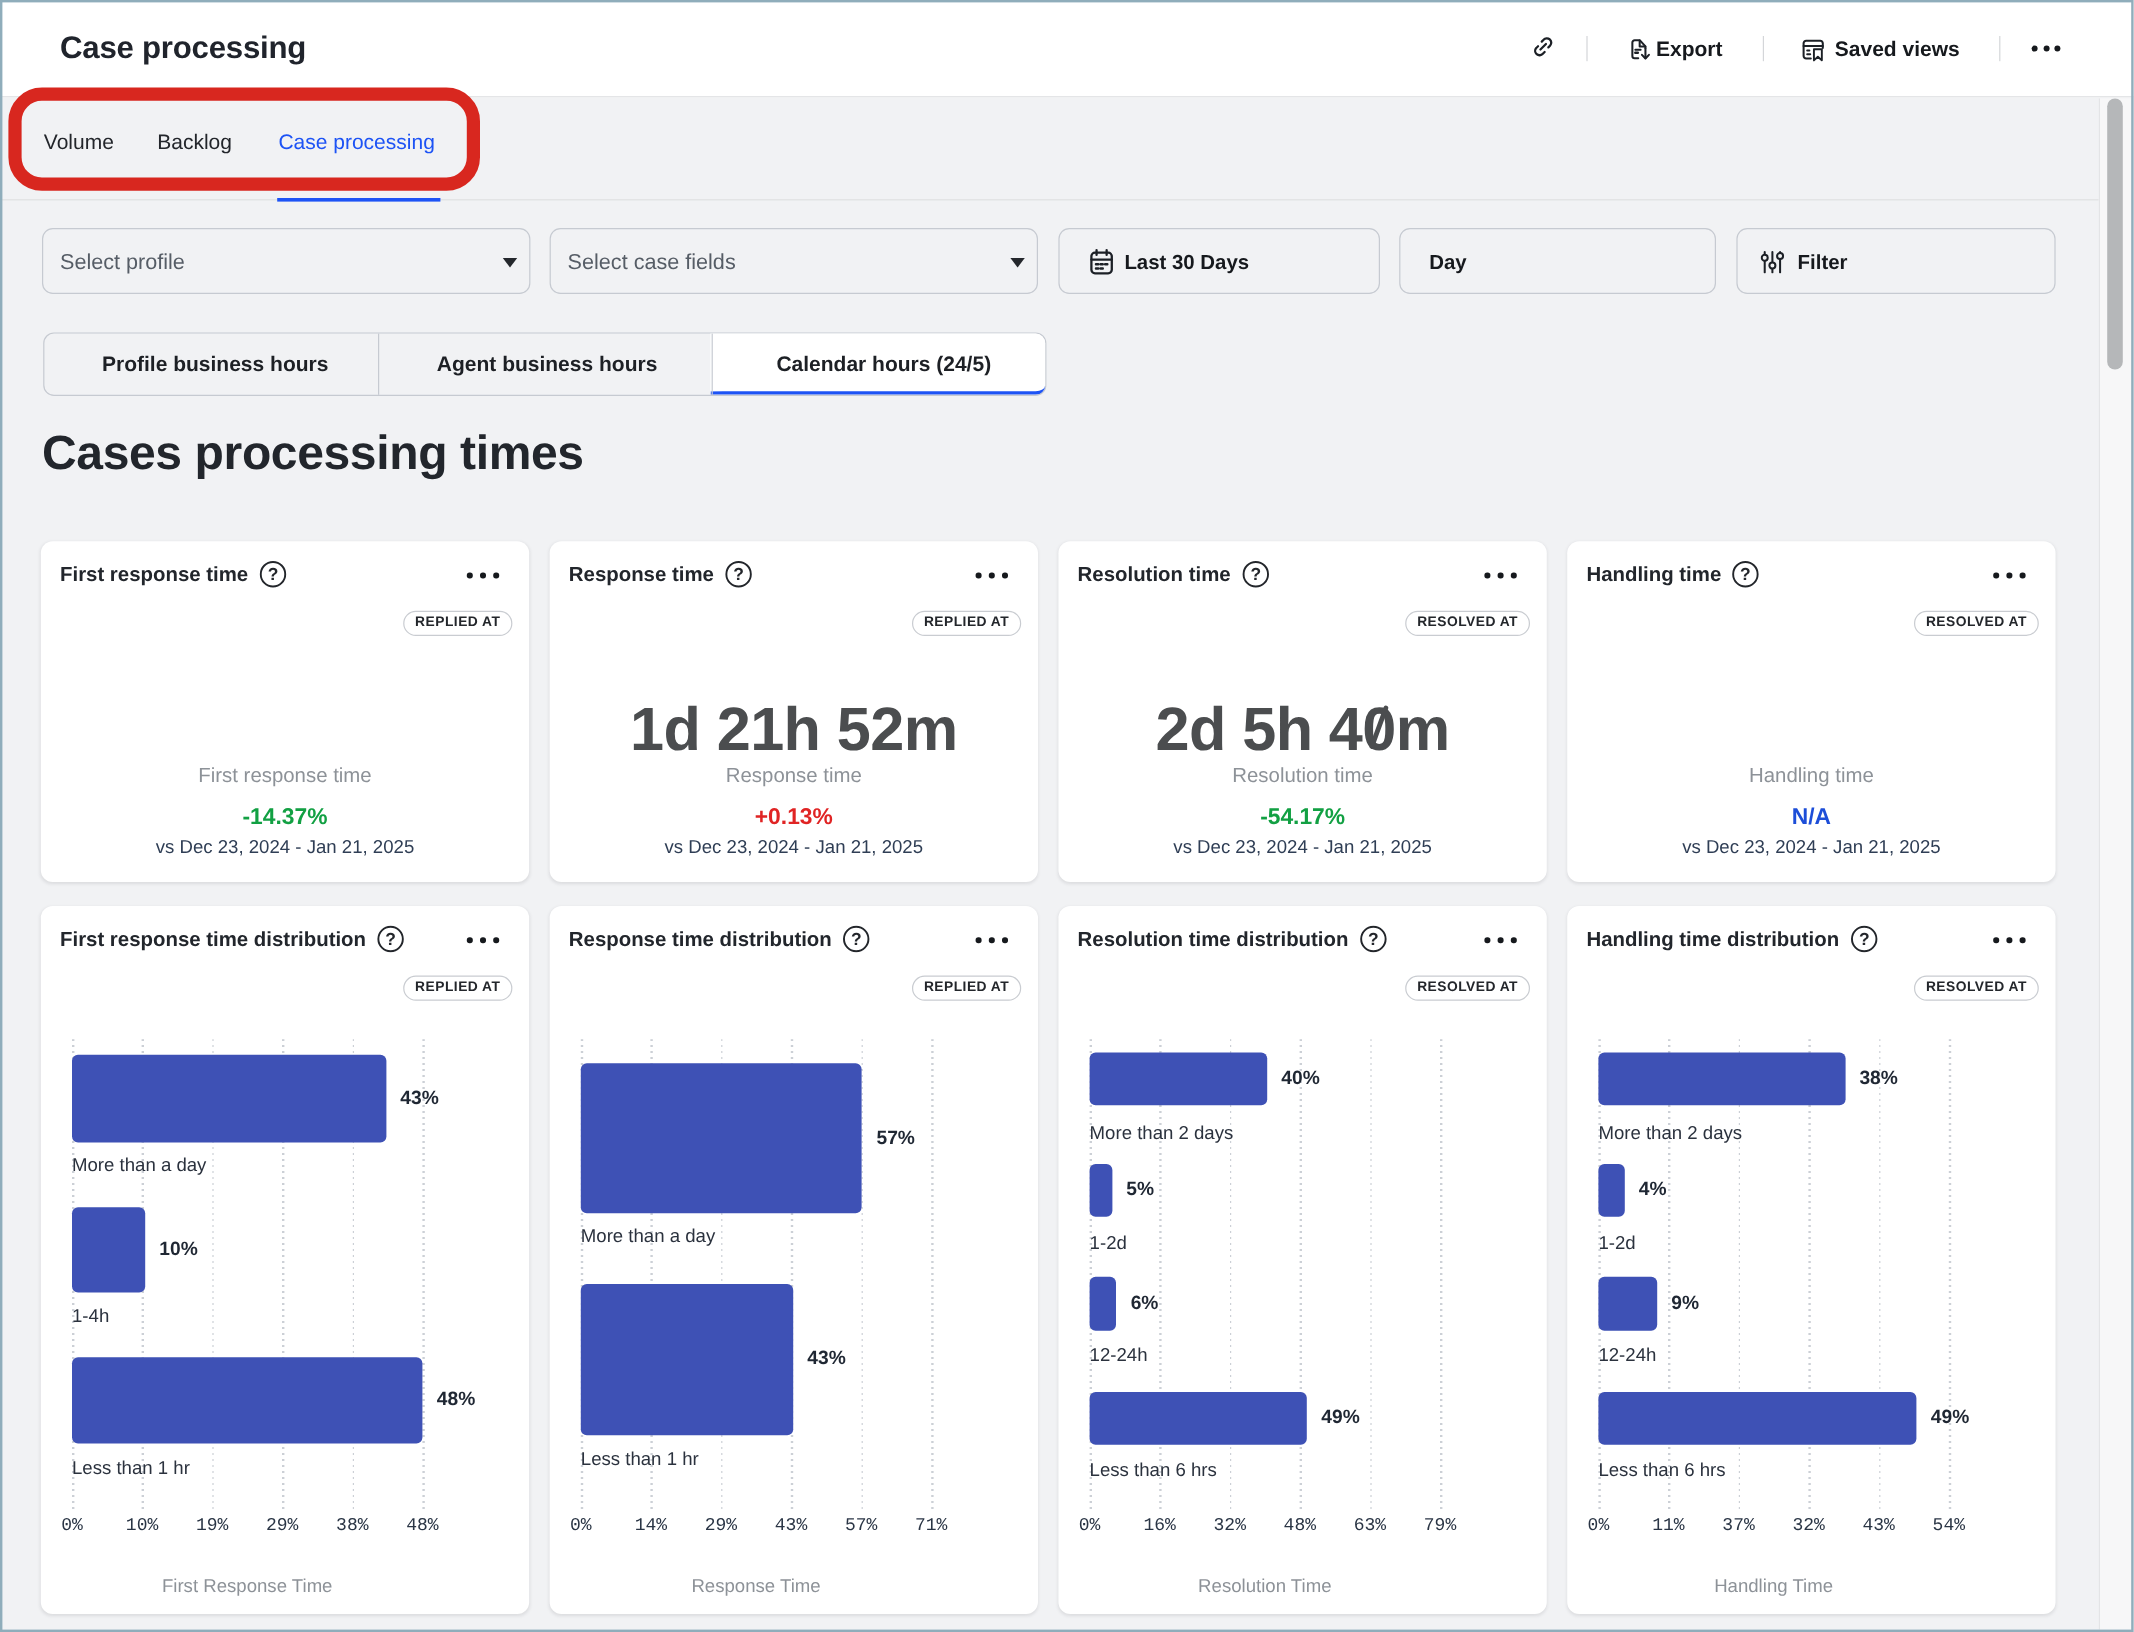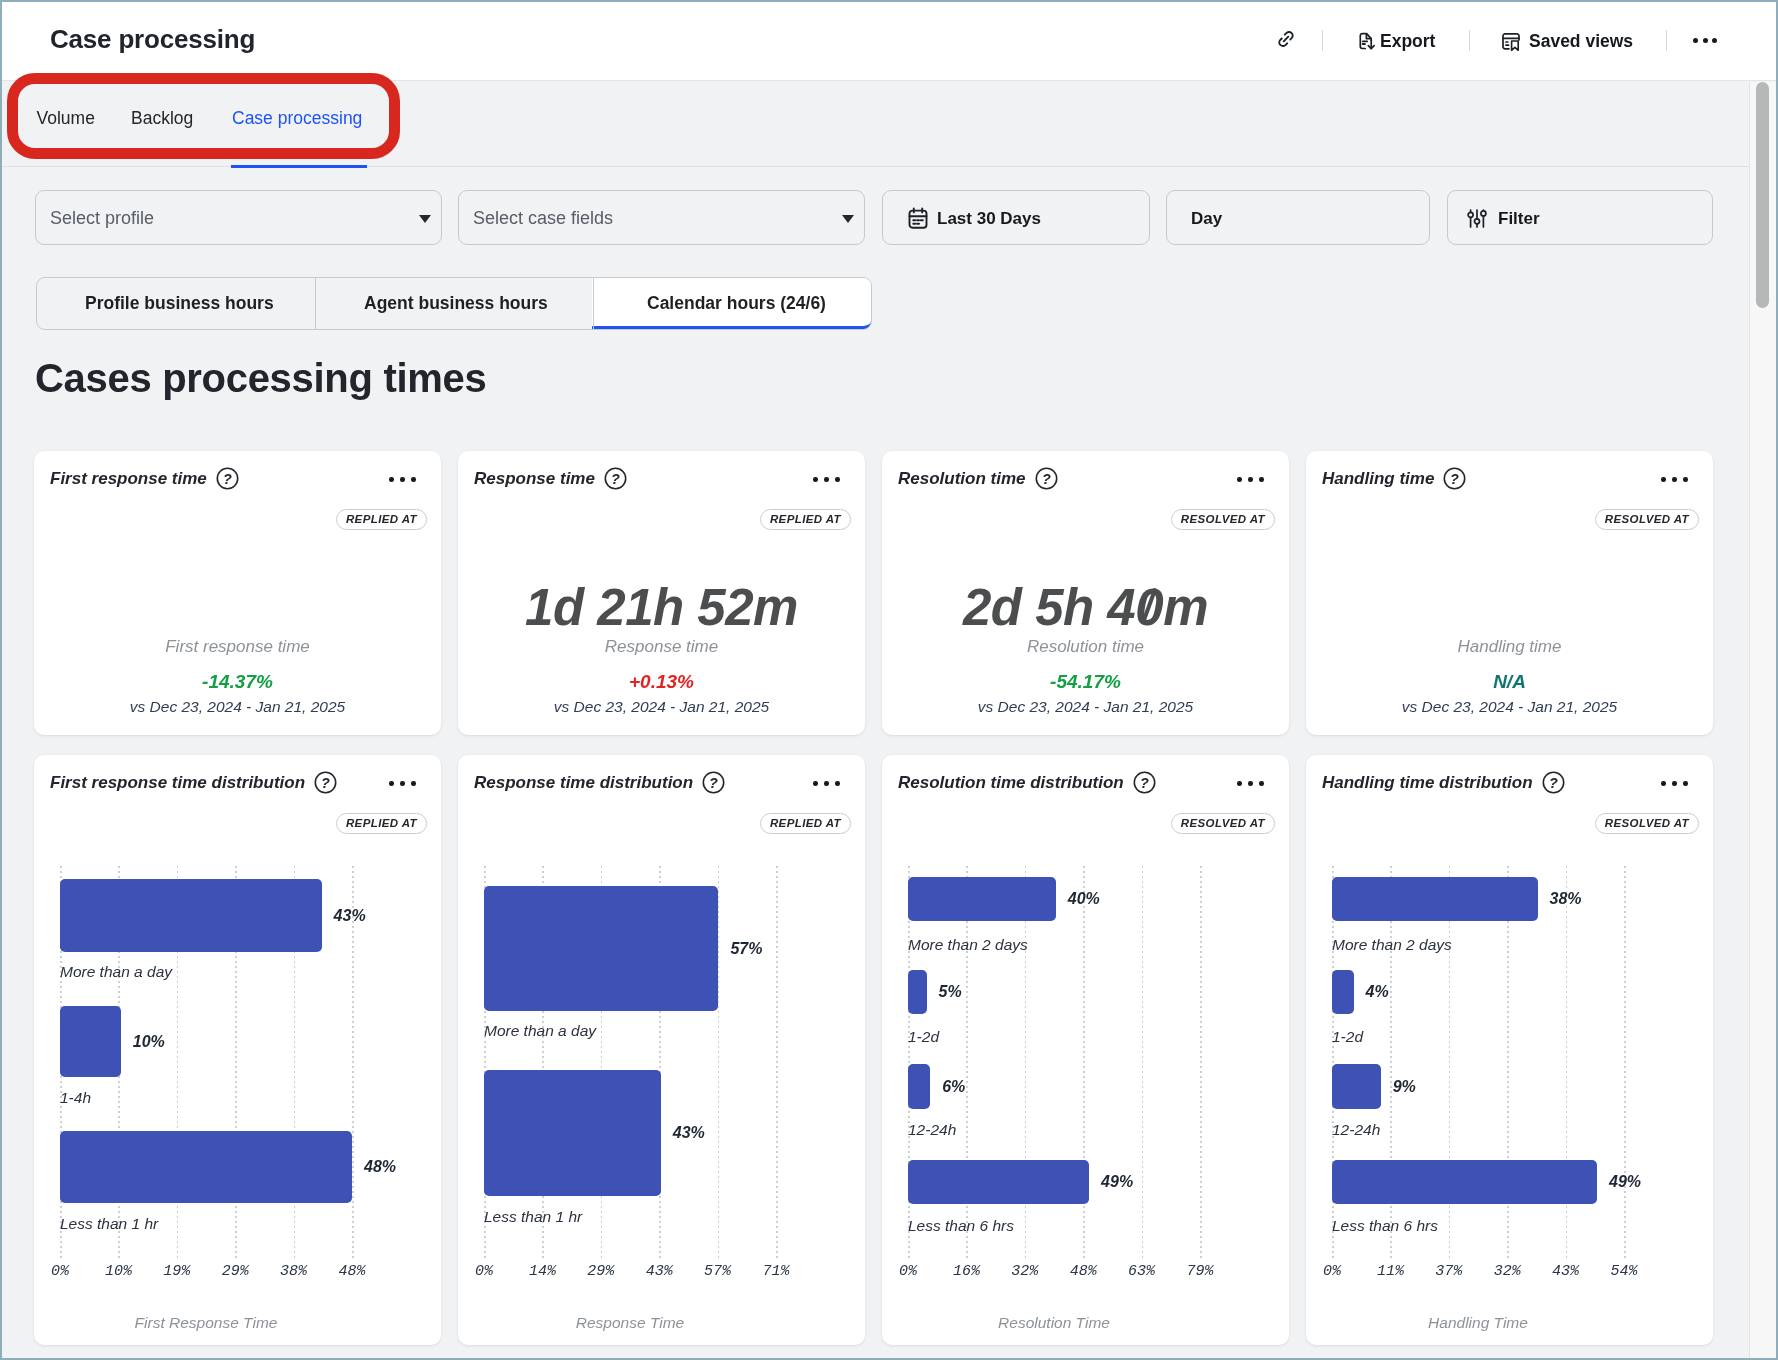--- a/index.html
+++ b/index.html
@@ -29,31 +29,31 @@
 
   
   .seg { position:absolute; left:36px; top:277px; width:836px; height:53px; border:1px solid #c6cad1; border-radius:9px;text-decoration:underline; }
   .seg-lbl { position:absolute; top:15px; font-size:17.5px; font-weight:700; color:#1d2025; white-space:nowrap; }
   .seg-div { position:absolute; top:0; width:1px; height:51px; background:#c6cad1; }
   .seg-active { position:absolute; left:555px; top:0; width:279px; height:51px; background:#fff; border-radius:0 8px 8px 0; border-bottom:3px solid #1d53f5; }
 
   .h2 { position:absolute; left:35px; top:356px; font-size:40px; font-weight:700; color:#22262c; letter-spacing:-0.3px; }
 
   
-  .card { position:absolute; width:407px; background:#fff; border-radius:10px; box-shadow:0 1px 3px rgba(25,30,40,0.10);font-style:italic; }
+  .card { position:absolute; width:407px; background:#fff; border-radius:10px; box-shadow:0 1px 3px rgba(25,30,40,0.10); }
   .trow { position:absolute; left:16px; top:16px; display:flex; align-items:center; gap:9px; }
   .trow .t { font-size:17px; font-weight:700; color:#22262c; white-space:nowrap; }
   .kebab { position:absolute; right:25px; top:26px; display:flex; gap:6.5px; }
   .kebab i { width:4.6px; height:4.6px; border-radius:50%; background:#16191d; }
   .badge { position:absolute; right:14px; top:58px; height:21px; line-height:19px; border:1.5px solid #c9ccd1; border-radius:11px; background:#fff; padding:0 9px; font-size:11.5px; font-weight:700; letter-spacing:0.4px; color:#23262b; }
 
   .big { position:absolute; left:0; top:127px; width:100%; text-align:center; font-size:51px; font-weight:700; color:#4b4d4f; letter-spacing:-0.5px; }
   .mlabel { position:absolute; left:0; top:186px; width:100%; text-align:center; font-size:17px; color:#8d9298; }
   .chg { position:absolute; left:0; top:220px; width:100%; text-align:center; font-size:19px; font-weight:700; }
-  .chg.g { color:#12a043; } .chg.r { color:#e02424; } .chg.k { color:#0f766e; }
+  .chg.g { color:#12a043; } .chg.r { color:#e02424; } .chg.k { color:#1d4ed8; }
   .vs { position:absolute; left:0; top:247px; width:100%; text-align:center; font-size:15.5px; color:#2f3e55; }
 
   
   .grid { position:absolute; top:111px; width:1.5px; height:392px; background:repeating-linear-gradient(to bottom,#ccd0d6 0 1.6px,transparent 1.6px 5px); }
   .bar { position:absolute; background:#3e51b5; border-radius:5px; }
   .cat { position:absolute; left:26px; font-size:15.5px; color:#2b323e; white-space:nowrap; }
   .pct { position:absolute; font-size:16px; font-weight:700; color:#1f2733; transform:translateY(-50%); white-space:nowrap; }
   .tick { position:absolute; top:508px; font-family:"Liberation Mono",monospace; font-size:15px; color:#2a3545; transform:translateX(-50%); }
   .axlbl { position:absolute; top:559px; left:172px; transform:translateX(-50%); font-size:15.5px; color:#8d9298; white-space:nowrap; }
 
@@ -136,21 +136,21 @@
     </svg>
     <div class="ctl-bold" style="left:50px">Filter</div>
   </div>
 
   <div class="seg">
     <div class="seg-active"></div>
     <div class="seg-div" style="left:278px"></div>
     <div class="seg-div" style="left:556px"></div>
     <div class="seg-lbl" style="left:48px">Profile business hours</div>
     <div class="seg-lbl" style="left:327px">Agent business hours</div>
-    <div class="seg-lbl" style="left:610px">Calendar hours (24/6)</div>
+    <div class="seg-lbl" style="left:610px">Calendar hours (24/5)</div>
   </div>
 
   <div class="h2">Cases processing times</div>
 
   <div class="card" style="left:34px; top:451px; height:284px;">
     <div class="trow">
       <span class="t">First response time</span>
       <svg width="23" height="23" viewBox="0 0 23 23" fill="none">
         <circle cx="11.5" cy="11.5" r="10.2" stroke="#23262b" stroke-width="1.6"></circle>
         <text x="11.5" y="16.6" text-anchor="middle" font-size="14.5" font-weight="700" fill="#23262b" style="font-family:'Liberation Sans',sans-serif">?</text>

